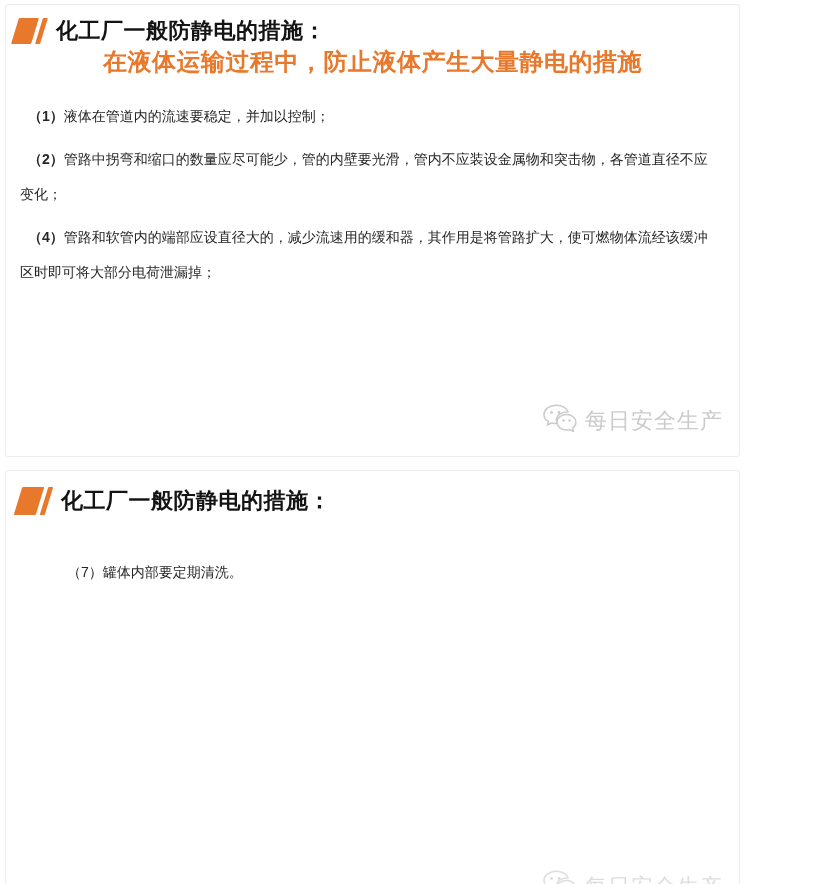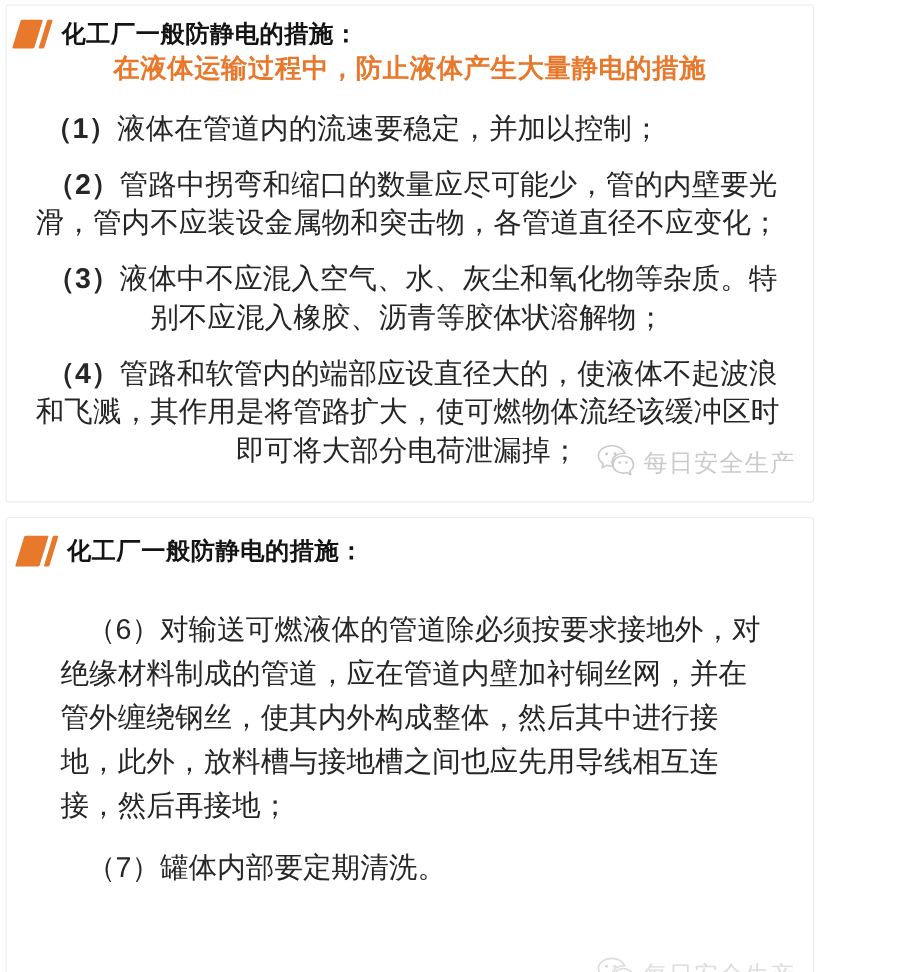--- a/index.html
+++ b/index.html
@@ -30,24 +30,24 @@
   #card2 .slash-icon .s1{width:22px;height:28px;}
   #card2 .slash-icon .s2{height:28px;}
   .card-title{font-size:22px;font-weight:700;color:#141414;letter-spacing:.5px;}
   .subtitle{
     text-align:center;
     font-size:24px;font-weight:700;color:var(--accent);letter-spacing:.5px;
   }
   .paras{color:var(--text);}
   #card1 .paras{margin-top:21px;padding:0 14px 0 10px;}
   #card2 .paras{margin-top:36px;padding:0 22px 0 33px;}
-  .paras p{margin:16px;font-size:26px;color:var(--text);}
+  .paras p{margin:4px;font-size:14px;color:var(--text);}
   #card1 .paras p{line-height:35px;text-indent:8px;}
   #card2 .paras p{line-height:40px;text-indent:24px;}
-  #card1 .paras p + p{margin-top:8px;text-align:center;}
+  #card1 .paras p + p{margin-top:8px;}
   #card2 .paras p + p{margin-top:12px;}
   #card1 .num{font-weight:700;}
   .watermark{
     position:absolute;display:flex;align-items:center;gap:7px;
     color:var(--watermark);font-size:22px;letter-spacing:1px;white-space:nowrap;
   }
   #card1 .watermark{right:16px;top:398px;}
   #card2 .watermark{right:16px;top:398px;opacity:.65;}
   .wm-icon{display:inline-block;}
 </style>
@@ -59,22 +59,21 @@
     <span class="slash-icon">
         <i class="s1"></i>
         <i class="s2"></i>
       </span>
     <span class="card-title">化工厂一般防静电的措施：</span>
   </div>
   <div class="subtitle">在液体运输过程中，防止液体产生大量静电的措施</div>
   <div class="paras">
     <p><span class="num">（1）</span><span>液体在管道内的流速要稳定，并加以控制；</span></p>
     <p><span class="num">（2）</span><span>管路中拐弯和缩口的数量应尽可能少，管的内壁要光滑，管内不应装设金属物和突击物，各管道直径不应变化；</span></p>
-    <p><span class="num">（3）</span><span>液体中不应混入空气、水、灰尘和氧化物等杂质。特别不应混入橡胶、沥青等胶体状溶解物；</span></p>
-    <p><span class="num">（4）</span><span>管路和软管内的端部应设直径大的，使液体不起波浪和飞溅，其作用是将管路扩大，使可燃物体流经该缓冲区时即可将大部分电荷泄漏掉；</span></p>
+    <p><span class="num">（4）</span><span>管路和软管内的端部应设直径大的，减少流速用的缓和器，其作用是将管路扩大，使可燃物体流经该缓冲区时即可将大部分电荷泄漏掉；</span></p>
   </div>
   <div class="watermark">
     <span class="wm-icon">
       <svg width="36" height="30" viewBox="0 0 36 30">
         <g fill="none" stroke="#cbcbcb" stroke-width="1.5" stroke-linejoin="round">
           <path d="M14 2.2 C7.4 2.2 2 6.4 2 11.4 c0 2.9 1.7 5.5 4.4 7.2 l-1.1 3.6 4.2-2.2 c1.4 .4 3 .6 4.5 .6 .4 0 .9 0 1.3-.1 -.6-1-.9-2.1-.9-3.2 0-4.6 4.5-8.3 10.2-8.3 .5 0 1 0 1.5 .1 C24.9 5.2 20 2.2 14 2.2 z"></path>
           <path d="M24.5 11.5 c-5.2 0-9.4 3.5-9.4 7.8 0 4.3 4.2 7.8 9.4 7.8 1.2 0 2.4-.2 3.4-.5 l3.6 1.9 -1-3.2 c2.1-1.4 3.4-3.6 3.4-6 0-4.3-4.2-7.8-9.4-7.8 z"></path>
         </g>
         <g fill="#cbcbcb">
           <circle cx="9.5" cy="9.5" r="1.4"></circle>
@@ -90,21 +89,20 @@
 
 <section class="card" id="card2">
   <div class="card-header">
     <span class="slash-icon">
         <i class="s1"></i>
         <i class="s2"></i>
       </span>
     <span class="card-title">化工厂一般防静电的措施：</span>
   </div>
   <div class="paras">
-    <p><span class="num">（6）</span><span>对输送可燃液体的管道除必须按要求接地外，对绝缘材料制成的管道，应在管道内壁加衬铜丝网，并在管外缠绕钢丝，使其内外构成整体，然后其中进行接地，此外，放料槽与接地槽之间也应先用导线相互连接，然后再接地；</span></p>
     <p><span class="num">（7）</span><span>罐体内部要定期清洗。</span></p>
   </div>
   <div class="watermark">
     <span class="wm-icon">
       <svg width="36" height="30" viewBox="0 0 36 30">
         <g fill="none" stroke="#cbcbcb" stroke-width="1.5" stroke-linejoin="round">
           <path d="M14 2.2 C7.4 2.2 2 6.4 2 11.4 c0 2.9 1.7 5.5 4.4 7.2 l-1.1 3.6 4.2-2.2 c1.4 .4 3 .6 4.5 .6 .4 0 .9 0 1.3-.1 -.6-1-.9-2.1-.9-3.2 0-4.6 4.5-8.3 10.2-8.3 .5 0 1 0 1.5 .1 C24.9 5.2 20 2.2 14 2.2 z"></path>
           <path d="M24.5 11.5 c-5.2 0-9.4 3.5-9.4 7.8 0 4.3 4.2 7.8 9.4 7.8 1.2 0 2.4-.2 3.4-.5 l3.6 1.9 -1-3.2 c2.1-1.4 3.4-3.6 3.4-6 0-4.3-4.2-7.8-9.4-7.8 z"></path>
         </g>
         <g fill="#cbcbcb">

